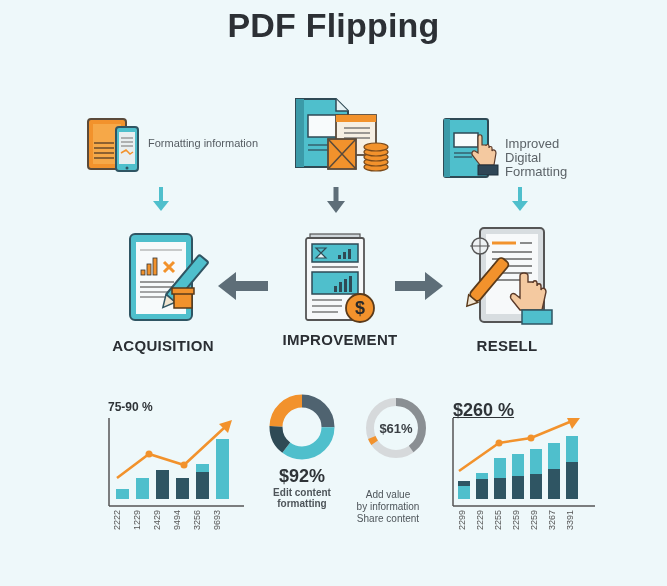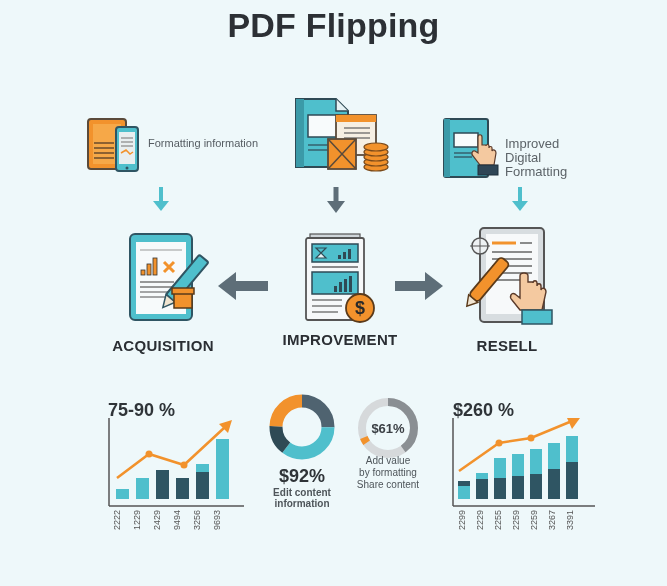--- a/index.html
+++ b/index.html
@@ -188,21 +188,21 @@
     <g transform="rotate(40 30 55)">
       <rect x="24" y="28" width="12" height="50" rx="4" fill="#f2922c" stroke="#5a3a1a" stroke-width="1.8"></rect>
       <polygon points="24,78 36,78 30,88" fill="#f0e4d0" stroke="#5a3a1a" stroke-width="1.4"></polygon>
     </g>
     <path d="M62 50 V72 L57 68 C53 66 51 71 54 74 L62 84 H84 L88 66 C88 62 84 61 83 64 V60 C83 57 79 57 79 60 V57 C79 54 75 54 75 57 V56 L70 56 V50 C70 46 62 46 62 50 Z" fill="#f4c9a0" stroke="#5a3a2a" stroke-width="1.4"></path>
     <rect x="64" y="84" width="30" height="14" fill="#4fbfcc" stroke="#2f5563" stroke-width="1.5"></rect>
   </svg>
 </div>
 <div class="abs stage-label" style="left:462px; top:337px; width:90px;">RESELL</div>
 
-<div class="abs big-stat" style="left:108px; top:400px; font-size:18px;">75-90 %</div>
+<div class="abs big-stat" style="left:108px; top:400px; font-size:12px;">75-90 %</div>
 <div class="abs" style="left:104px; top:418px;">
   <svg width="140" height="90" viewBox="0 0 140 90">
     <line x1="5" y1="0" x2="5" y2="88" stroke="#555" stroke-width="1.5"></line>
     <line x1="5" y1="88" x2="140" y2="88" stroke="#555" stroke-width="1.5"></line>
     <rect x="12" y="71" width="13" height="10" fill="#4fbfcc"></rect>
     <rect x="32" y="60" width="13" height="21" fill="#4fbfcc"></rect>
     <rect x="52" y="52" width="13" height="29" fill="#2f5563"></rect>
     <rect x="72" y="60" width="13" height="21" fill="#2f5563"></rect>
     <rect x="92" y="46" width="13" height="8" fill="#4fbfcc"></rect>
     <rect x="92" y="54" width="13" height="27" fill="#2f5563"></rect>
@@ -228,41 +228,41 @@
       <circle cx="34" cy="34" r="26" stroke="#4f6370" stroke-dasharray="40.8 122.5" stroke-dashoffset="0"></circle>
       <circle cx="34" cy="34" r="26" stroke="#4fbfcc" stroke-dasharray="57.2 106.1" stroke-dashoffset="-40.8"></circle>
       <circle cx="34" cy="34" r="26" stroke="#2f4a55" stroke-dasharray="24.5 138.8" stroke-dashoffset="-98"></circle>
       <circle cx="34" cy="34" r="26" stroke="#f2922c" stroke-dasharray="40.8 122.5" stroke-dashoffset="-122.5"></circle>
     </g>
   </svg>
 </div>
 <div class="abs big-stat" style="left:266px; top:466px; width:72px; text-align:center; font-size:18px;">$92%</div>
 <div class="abs small-text" style="left:262px; top:487px; width:80px;font-weight:bold;">
   <div>Edit content</div>
-  <div>information</div>
-</div>
-
-<div class="abs" style="left:356px; top:396px;text-align:center;">
+  <div>formatting</div>
+</div>
+
+<div class="abs" style="left:364px; top:396px;text-align:center;">
   <svg width="64" height="64" viewBox="0 0 64 64">
     <g transform="rotate(-90 32 32)" fill="none" stroke-width="8">
       <circle cx="32" cy="32" r="26" stroke="#d6d9db"></circle>
       <circle cx="32" cy="32" r="26" stroke="#8a8f93" stroke-dasharray="65 98.4" stroke-dashoffset="0"></circle>
       <circle cx="32" cy="32" r="26" stroke="#f2922c" stroke-dasharray="6 157.4" stroke-dashoffset="-106"></circle>
     </g>
     <text x="32" y="37" text-anchor="middle" font-family="Liberation Sans, sans-serif" font-size="13" font-weight="bold" fill="#3a3f44">$61%</text>
   </svg>
 
 </div>
-<div class="abs small-text" style="left:346px; top:455px; width:84px; line-height:12px;">
+<div class="abs small-text" style="left:346px; top:489px; width:84px; line-height:12px;">
   <div>Add value</div>
-  <div>by formatting</div>
+  <div>by information</div>
   <div>Share content</div>
 </div>
 
-<div class="abs big-stat" style="left:453px; top:400px; font-size:18px;">$260 %</div>
+<div class="abs big-stat" style="left:453px; top:400px; font-size:18px;text-decoration:underline;">$260 %</div>
 <div class="abs" style="left:450px; top:418px;">
   <svg width="145" height="90" viewBox="0 0 145 90">
     <line x1="3" y1="0" x2="3" y2="88" stroke="#555" stroke-width="1.5"></line>
     <line x1="3" y1="88" x2="145" y2="88" stroke="#555" stroke-width="1.5"></line>
     <rect x="8" y="63" width="12" height="5" fill="#2f5563"></rect>
       <rect x="8" y="68" width="12" height="13" fill="#4fbfcc"></rect>
     <rect x="26" y="55" width="12" height="6" fill="#4fbfcc"></rect>
       <rect x="26" y="61" width="12" height="20" fill="#2f5563"></rect>
     <rect x="44" y="40" width="12" height="20" fill="#4fbfcc"></rect>
       <rect x="44" y="60" width="12" height="21" fill="#2f5563"></rect>

